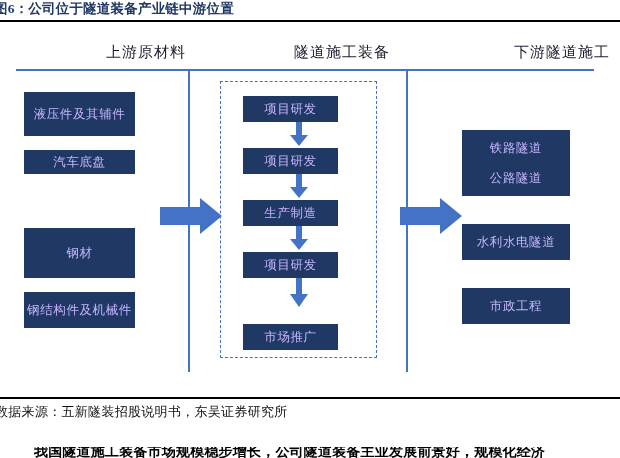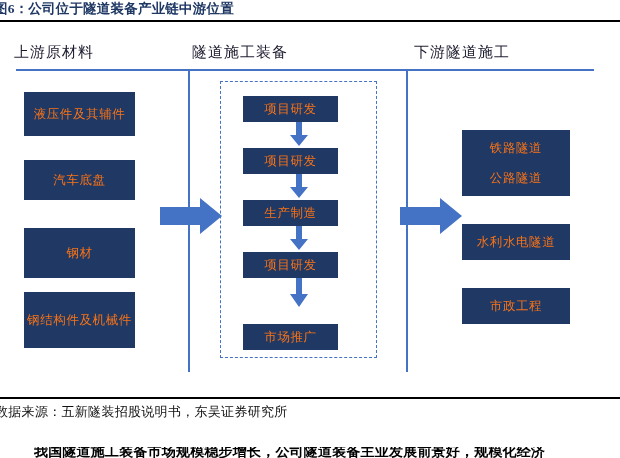--- a/index.html
+++ b/index.html
@@ -41,21 +41,21 @@
   }
 
   
   .col-head {
     position: absolute;
     top: 41px;
     height: 22px;
     line-height: 22px;
     font-size: 15px;
     color: #1a1a2e;
-    text-align: left;
+    text-align: right;
     white-space: nowrap;
     letter-spacing: 1px;
   }
   #head-up    { left: 14px;  width: 172px; }
   #head-mid   { left: 192px; width: 198px; }
   #head-down  { left: 414px; width: 196px; }
 
   .head-rule {
     position: absolute;
     left: 16px;
@@ -84,38 +84,38 @@
     width: 157px;
     height: 277px;
     border: 1.6px dashed #4472C4;
     box-sizing: border-box;
   }
 
   
   .nbox {
     position: absolute;
     background: #1F3864;
-    color: #f97316;
+    color: #c4b5fd;
     font-size: 12.5px;
     line-height: 15px;
     text-align: center;
     display: flex;
     align-items: center;
     justify-content: center;
     box-sizing: border-box;
     letter-spacing: 0.6px;
     padding: 1px 2px;
   }
 
   
   .left-box  { left: 24px;  width: 111px; }
   #lb-0 { top: 92px;  height: 44px; }
-  #lb-1 { top: 160px; height: 40px; }
+  #lb-1 { top: 150px; height: 24px; }
   #lb-2 { top: 228px; height: 50px; }
-  #lb-3 { top: 292px; height: 56px; }
+  #lb-3 { top: 292px; height: 36px; }
 
   
   .mid-box { left: 243px; width: 95px; height: 26px; }
   #mb-0 { top: 96px;  }
   #mb-1 { top: 148px; }
   #mb-2 { top: 200px; }
   #mb-3 { top: 252px; }
   #mb-4 { top: 324px; }
 
   

